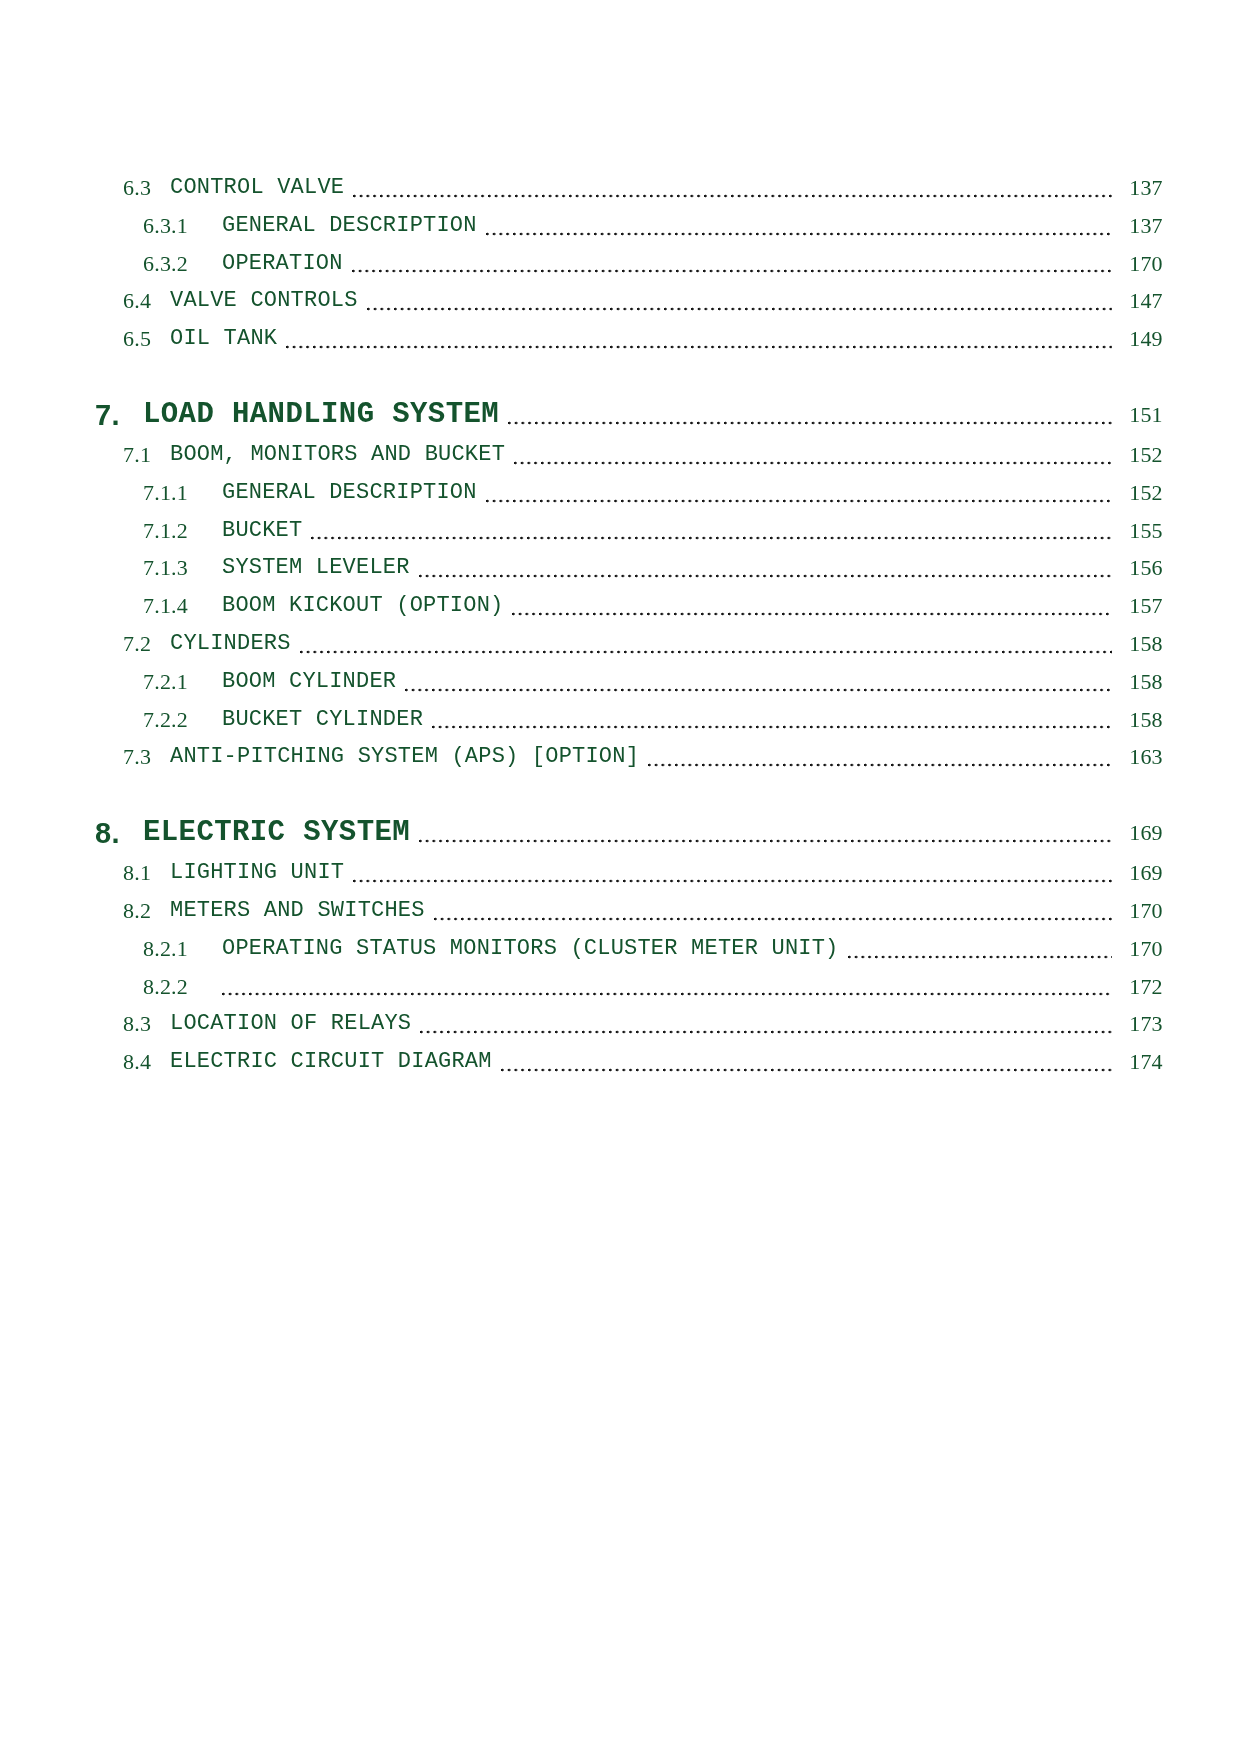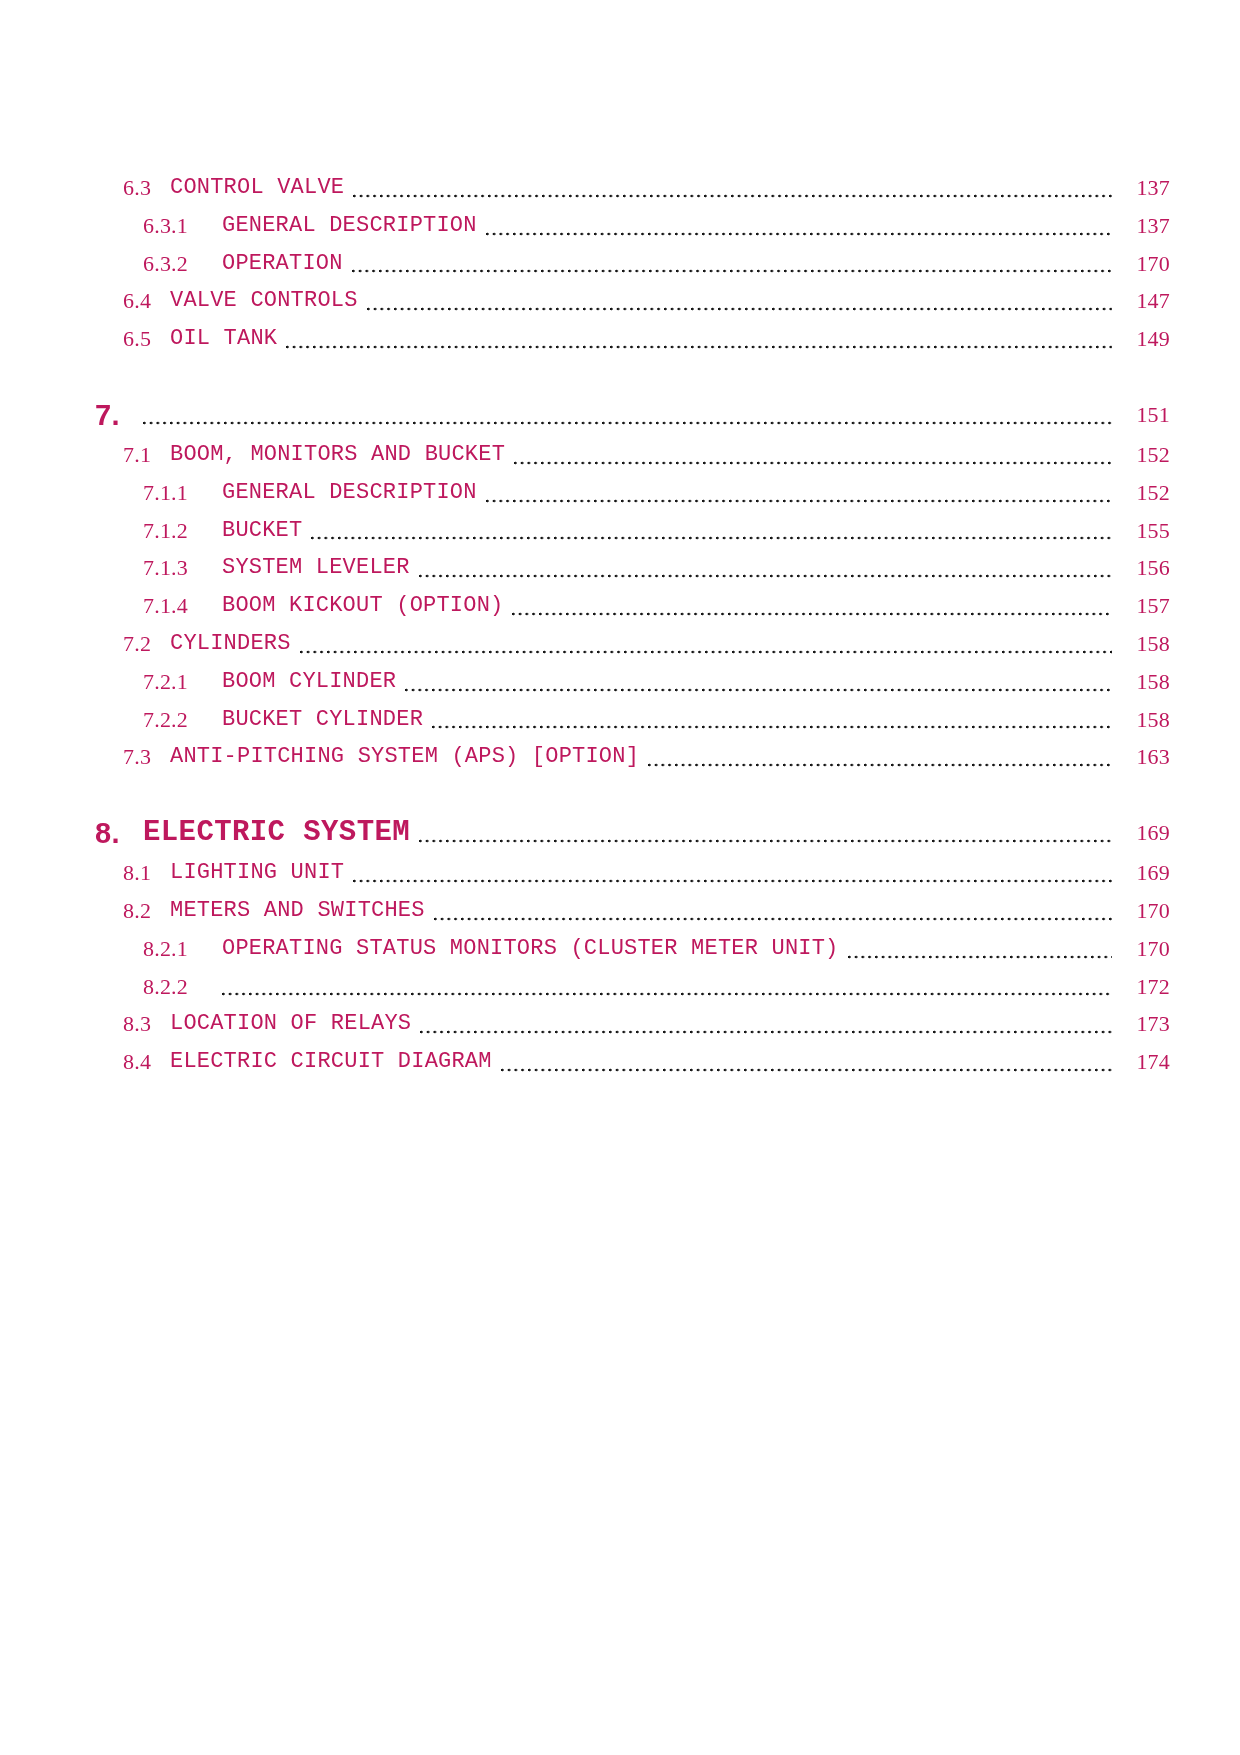--- a/index.html
+++ b/index.html
@@ -5,21 +5,21 @@
   html, body {
     margin: 0;
     padding: 0;
     background: #ffffff;
   }
   .page {
     position: relative;
     width: 1240px;
     height: 1755px;
     background: #ffffff;
-    color: #be185d;
+    color: #14532d;
     font-family: "Liberation Serif", serif;
     overflow: hidden;
   }
   .toc {
     position: absolute;
     left: 95px;
     top: 169px;
     width: 1075px;
   }
   .row {
@@ -55,21 +55,21 @@
     margin: 0 10px 9px 0;
     background-image: radial-gradient(circle at 1.2px 2px, #151515 1.15px, transparent 1.65px);
     background-size: 6.75px 4px;
     background-repeat: repeat-x;
     background-position: 0 0;
   }
   .h .dots { margin-bottom: 11px; }
   .page-num {
     flex: 0 0 auto;
     width: 48px;
-    text-align: right;
+    text-align: center;
     font-family: "Liberation Serif", serif;
     font-weight: normal;
     font-size: 22px;
     letter-spacing: 0.2px;
   }
 </style>
 </head>
 <body>
 
 <div class="page">
@@ -99,20 +99,21 @@
         <span class="page-num">147</span>
       </div>
       <div class="row l1">
         <span class="num">6.5</span>
         <span class="title">OIL TANK</span>
         <span class="dots"></span>
         <span class="page-num">149</span>
       </div>
       <div class="row h">
         <span class="num">7.</span>
+        <span class="title">LOAD HANDLING SYSTEM</span>
         <span class="dots"></span>
         <span class="page-num">151</span>
       </div>
       <div class="row l1">
         <span class="num">7.1</span>
         <span class="title">BOOM, MONITORS AND BUCKET</span>
         <span class="dots"></span>
         <span class="page-num">152</span>
       </div>
       <div class="row l2">

